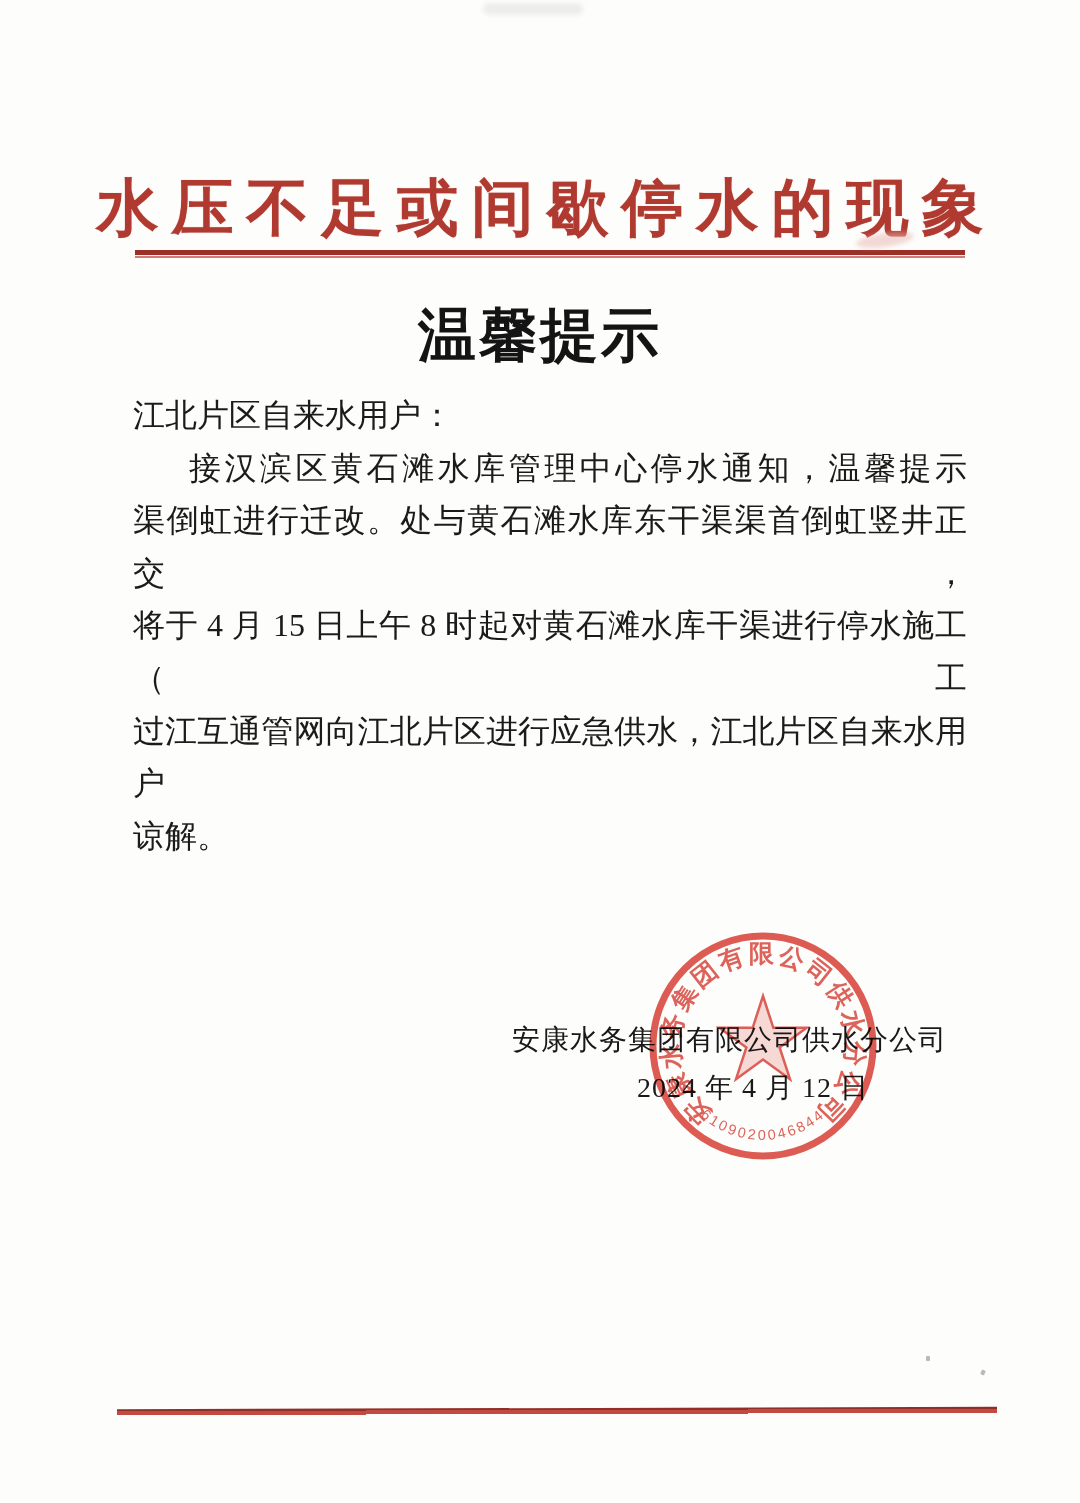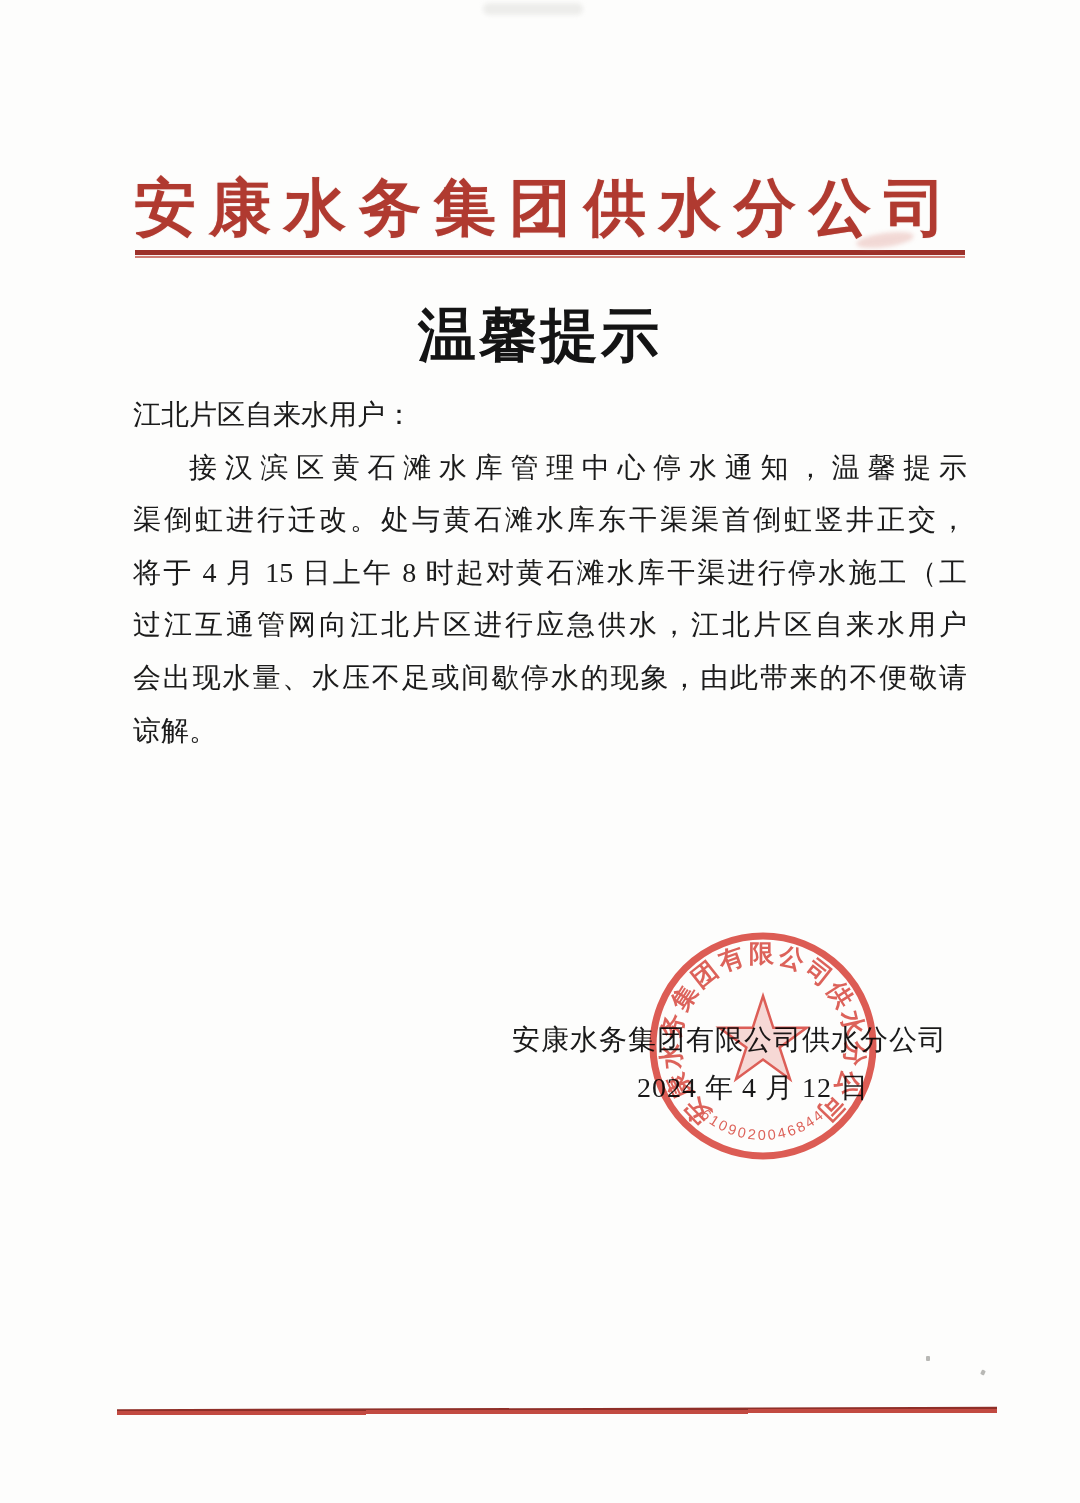--- a/index.html
+++ b/index.html
@@ -57,21 +57,21 @@
     color: #141414;
     letter-spacing: 3px;
   }
 
   
   .body-text {
     position: absolute;
     left: 133px;
     top: 389px;
     width: 834px;
-    font-size: 28px;
+    font-size: 32px;
     line-height: 52.6px;
     color: #1b1b1b;
   }
   .line { white-space: normal; }
   .jl {
     text-align: justify;
     text-align-last: justify;
   }
   .indent { text-indent: 56px; }
 
@@ -152,33 +152,32 @@
     border-radius: 1px;
   }
   .speck1 { left: 926px; top: 1356px; }
   .speck2 { left: 981px; top: 1370px; transform: rotate(25deg); }
 </style>
 </head>
 <body>
 
 <div class="page">
 
-  <div class="org-title">安康水务集团供水分公司</div>
+  <div class="org-title">水压不足或间歇停水的现象</div>
 
   <div class="rule-top"></div>
 
   <h1 class="doc-title">温馨提示</h1>
 
   <div class="body-text">
     <div class="line">江北片区自来水用户：</div>
     <div class="line jl indent">接汉滨区黄石滩水库管理中心停水通知，温馨提示</div>
     <div class="line jl">渠倒虹进行迁改。处与黄石滩水库东干渠渠首倒虹竖井正交，</div>
     <div class="line jl">将于 4 月 15 日上午 8 时起对黄石滩水库干渠进行停水施工（工</div>
     <div class="line jl">过江互通管网向江北片区进行应急供水，江北片区自来水用户</div>
-    <div class="line jl">会出现水量、水压不足或间歇停水的现象，由此带来的不便敬请</div>
     <div class="line">谅解。</div>
   </div>
 
   <div class="signature">安康水务集团有限公司供水分公司</div>
 
   <div class="date">2024 年 4 月 12 日</div>
 
   <div class="seal">
     <svg width="250" height="250" viewBox="0 0 250 250">
 

